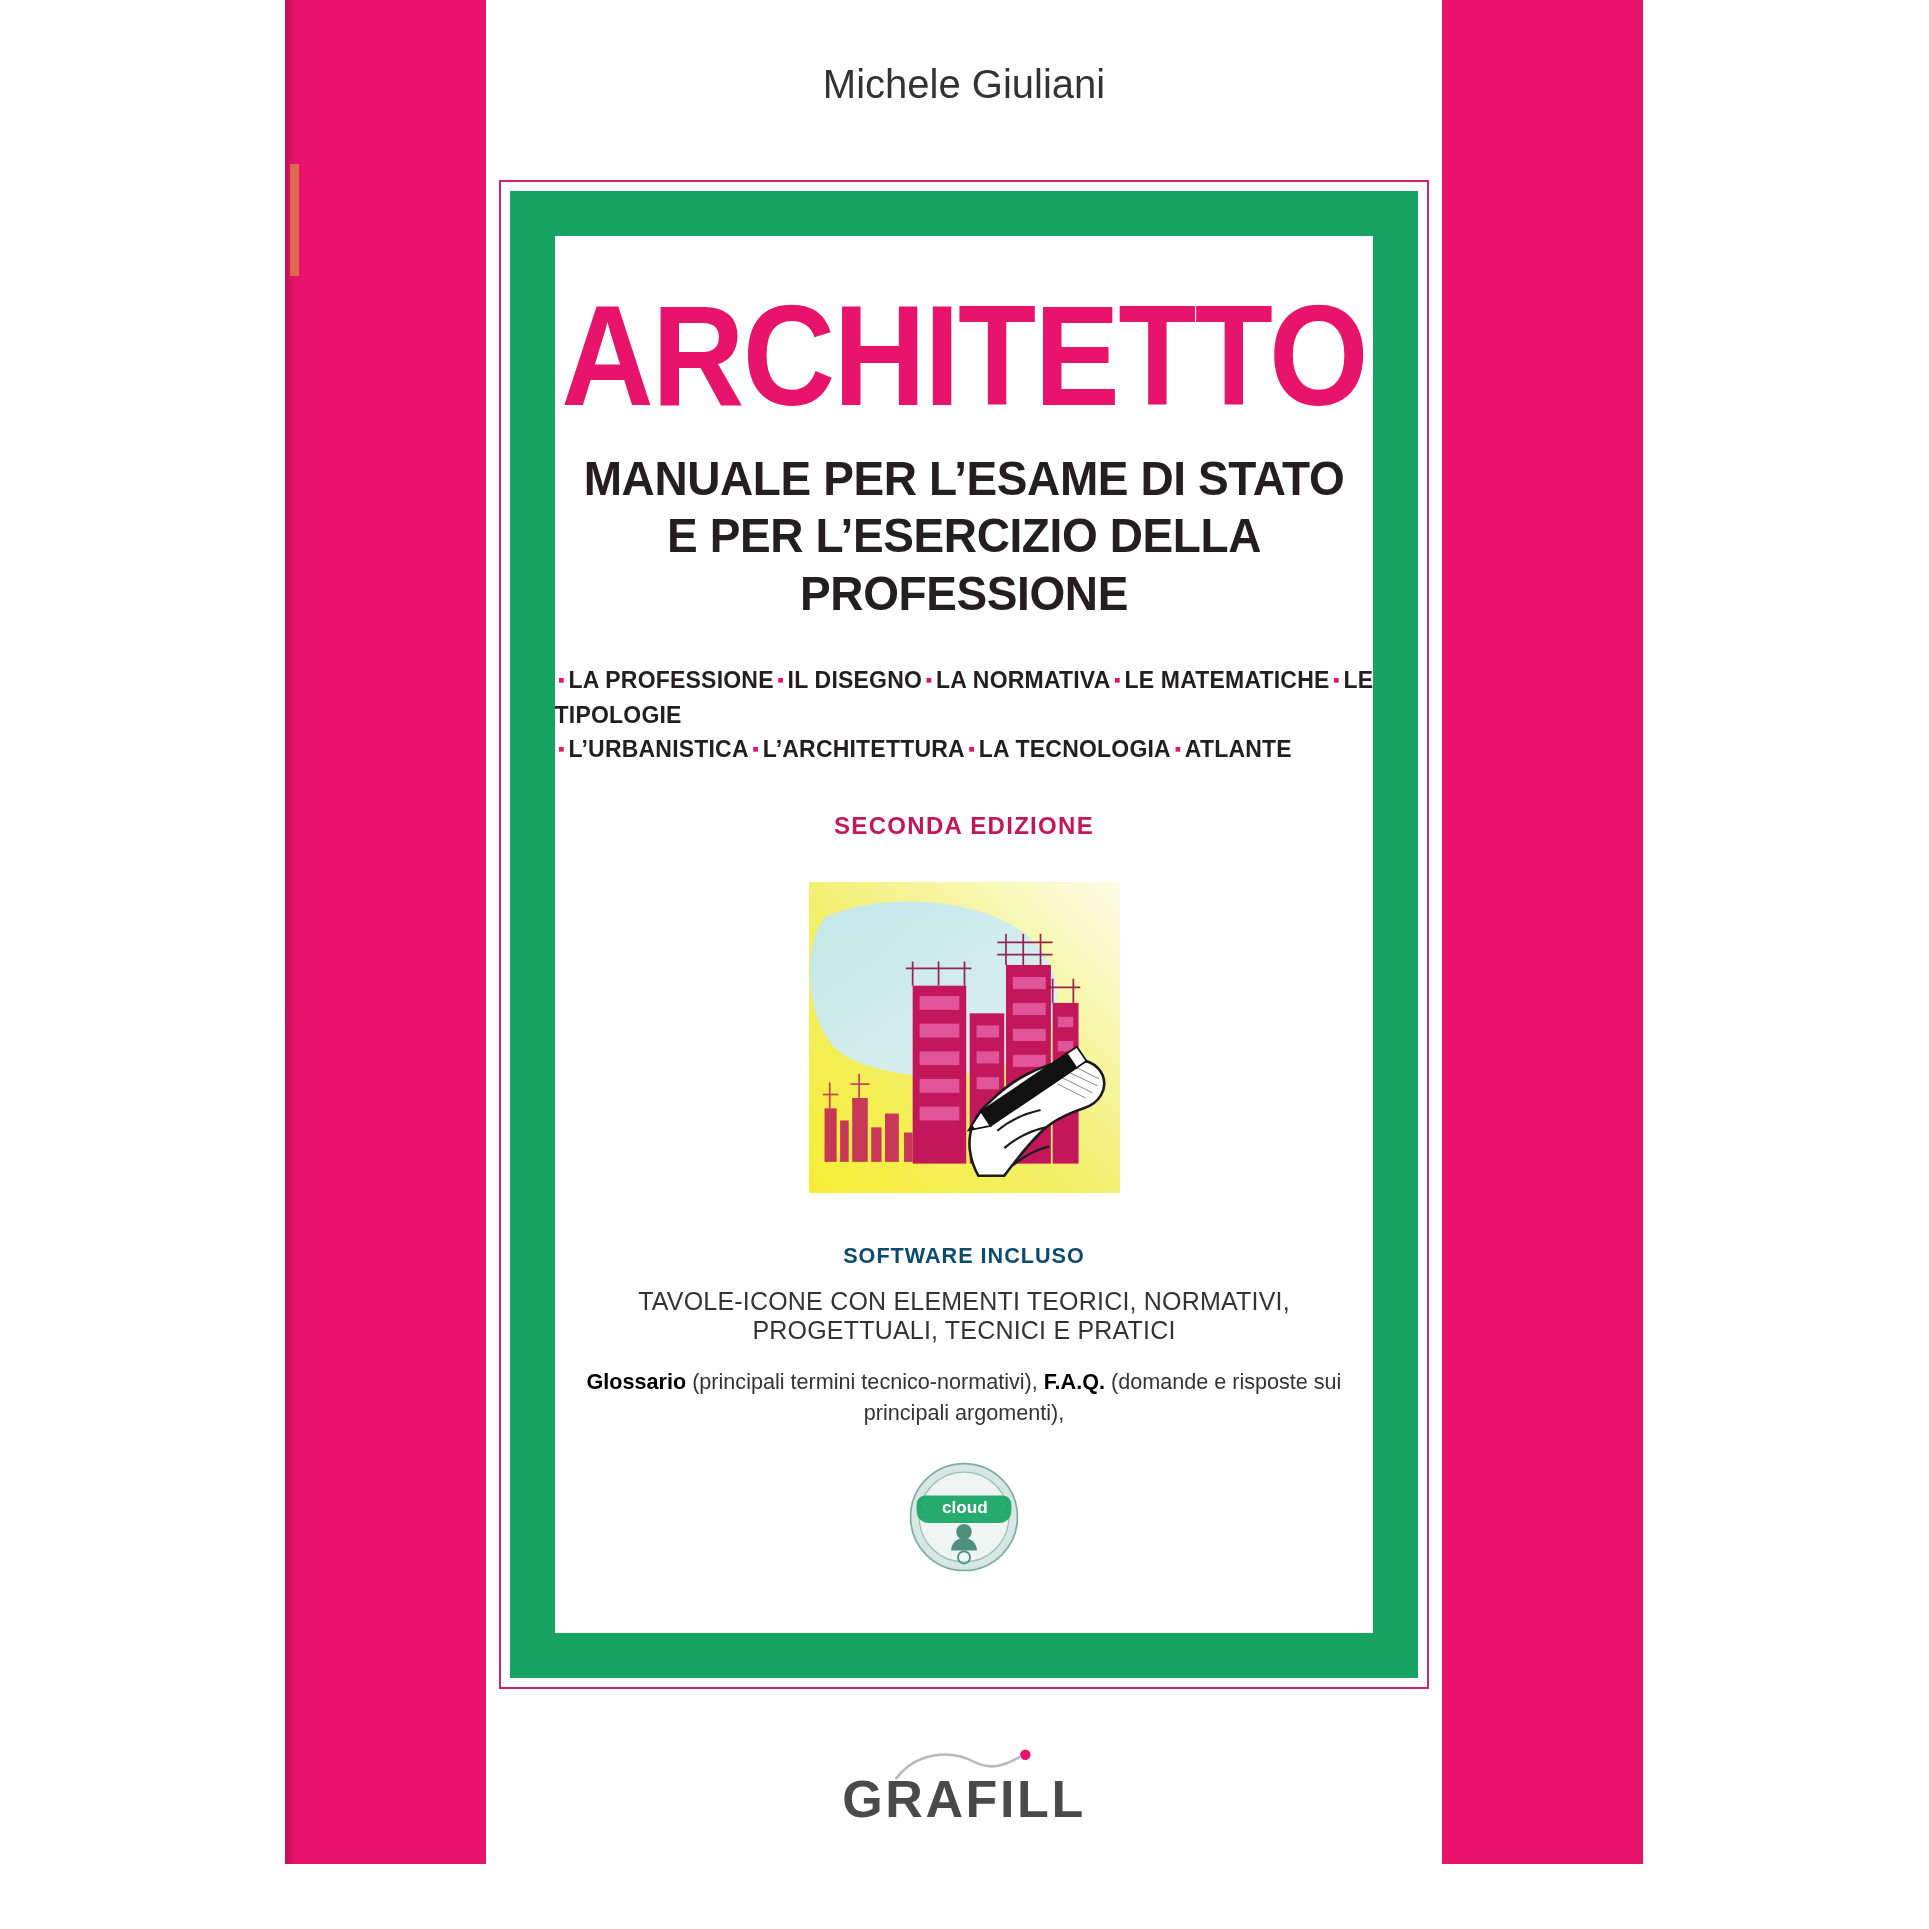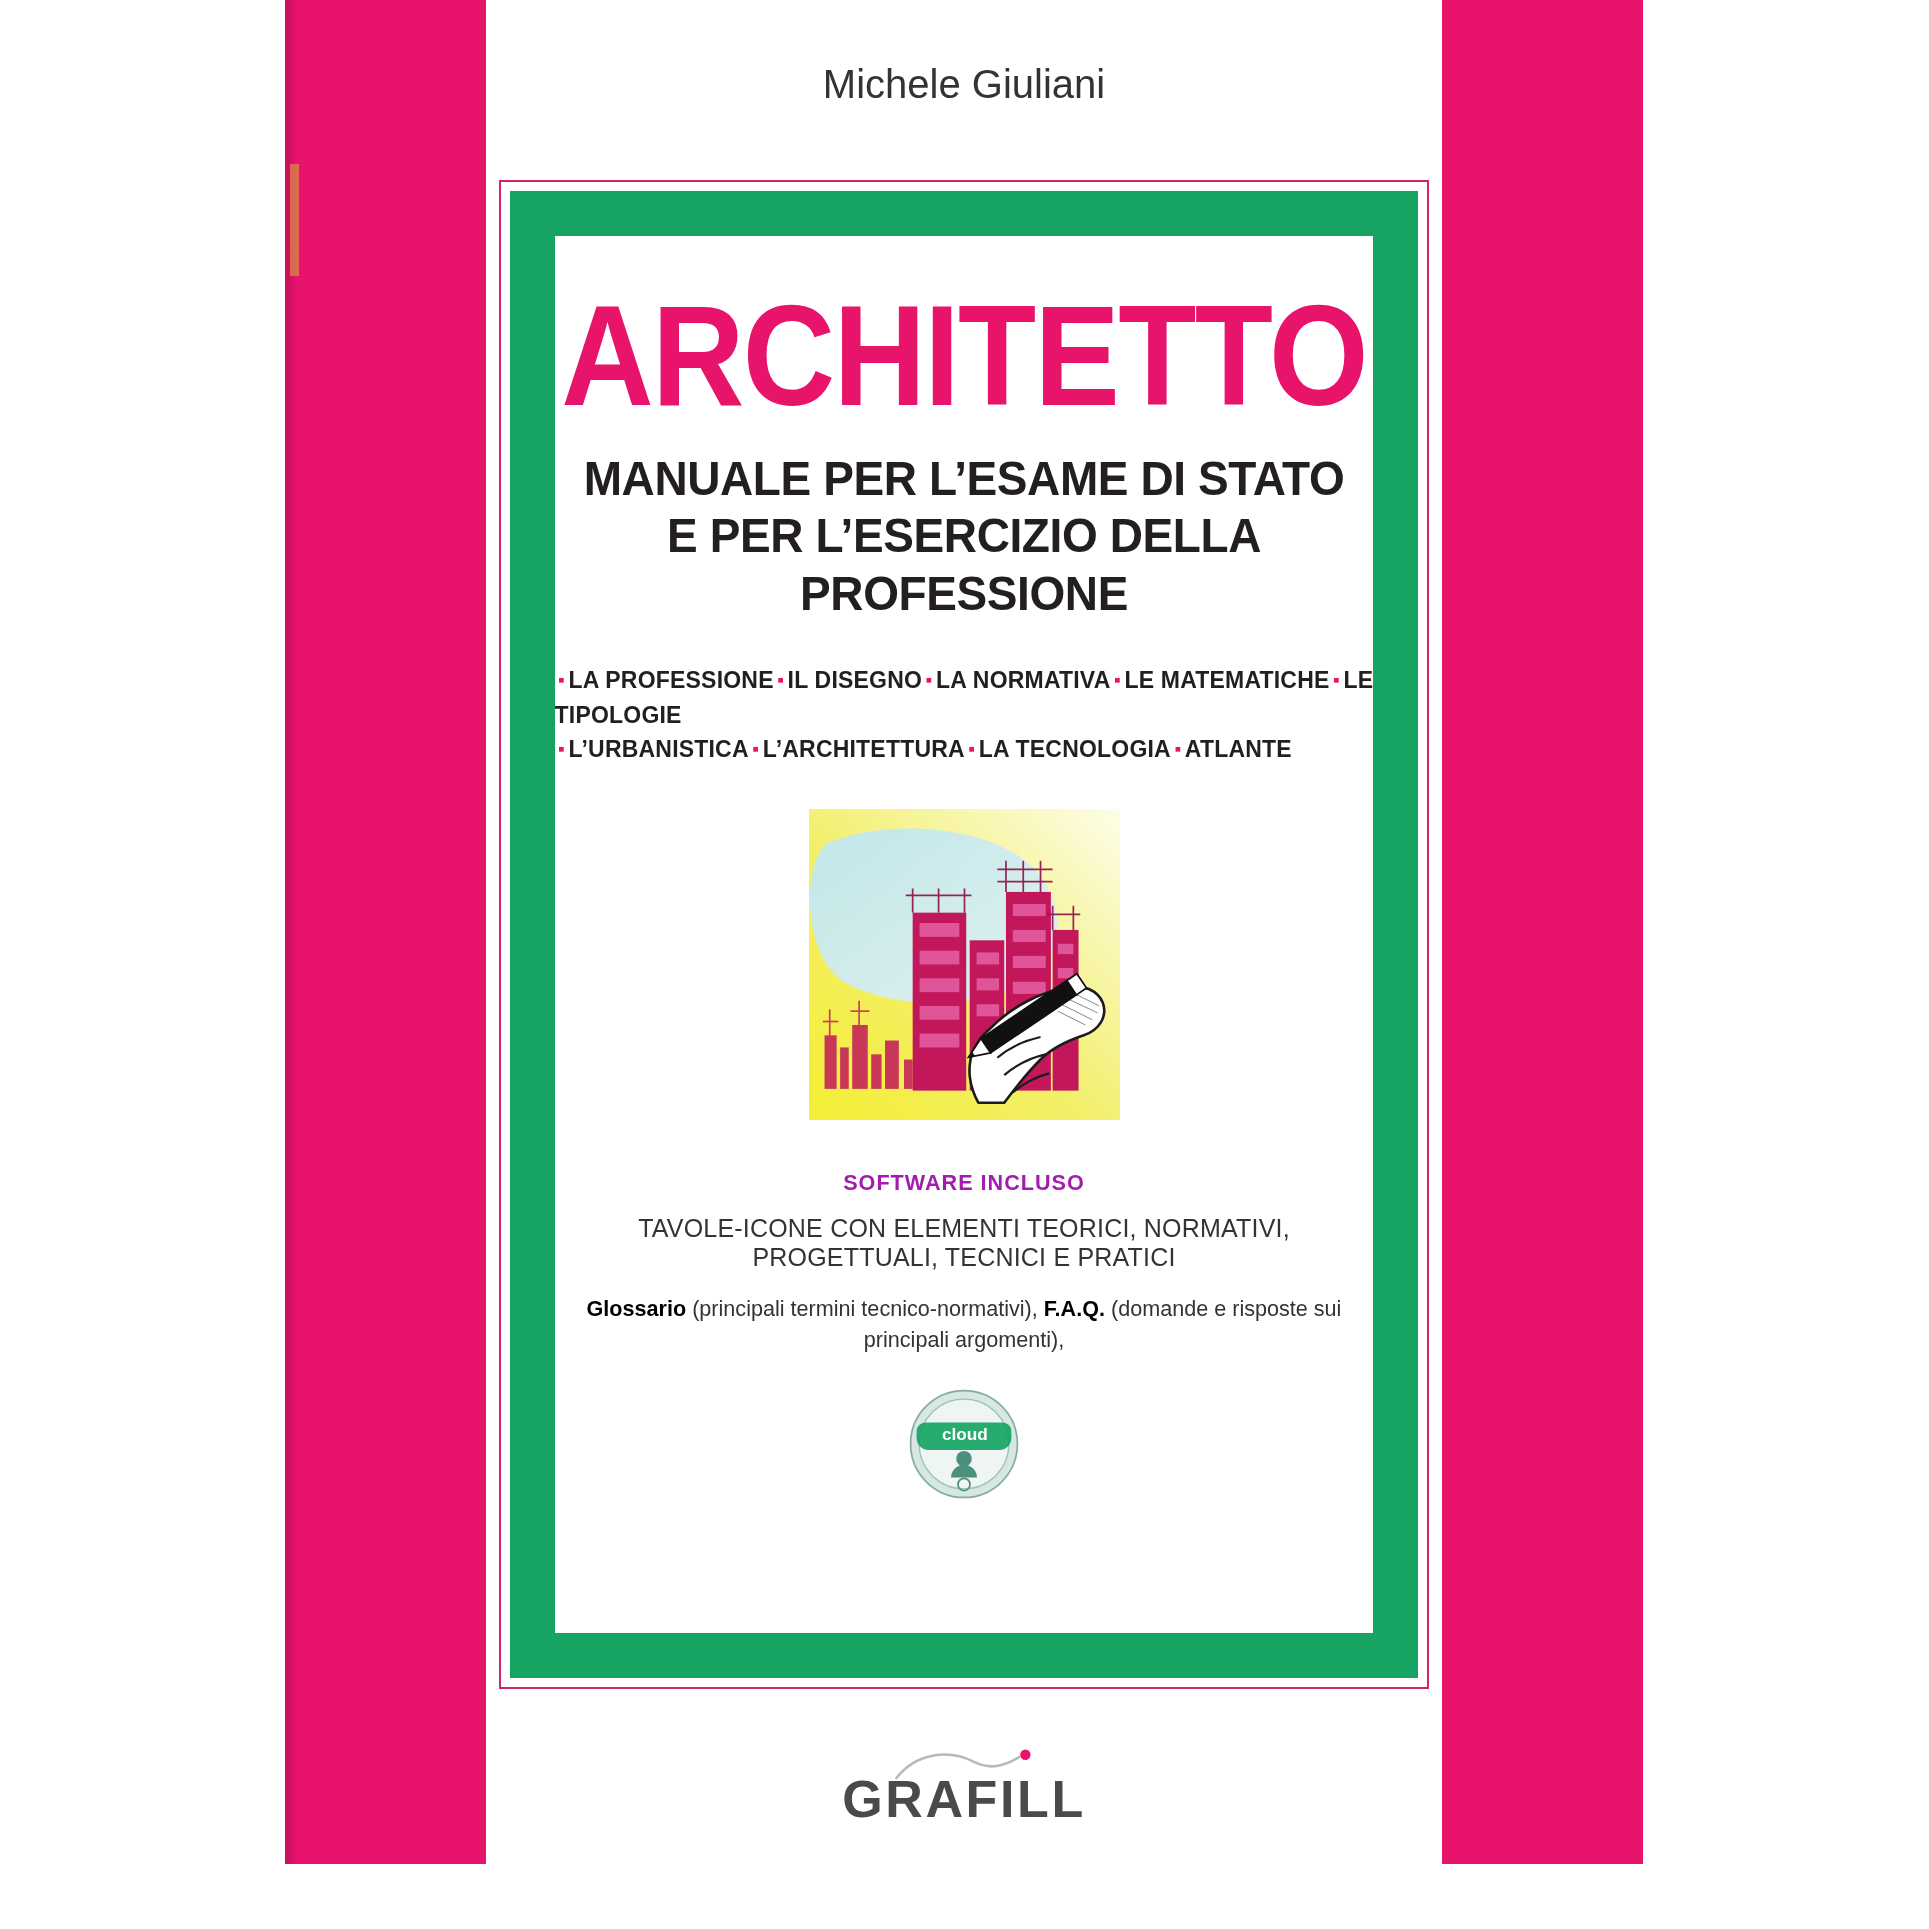--- a/index.html
+++ b/index.html
@@ -171,21 +171,21 @@
   }
 
   
   .software {
     margin-top: 50px;
     text-align: center;
   }
   .software-title {
     font-size: 21.6px;
     font-weight: bold;
-    color: #a21caf;
+    color: #0c4a6e;
     letter-spacing: 1px;
   }
   .software-line {
     margin-top: 18px;
     font-size: 25px;
     color: #333333;
     letter-spacing: 0.2px;
   }
   .software-desc {
     margin-top: 21px;
@@ -257,20 +257,21 @@
           <div class="subtitle">
             <div>MANUALE PER L’ESAME DI STATO</div>
             <div>E PER L’ESERCIZIO DELLA PROFESSIONE</div>
           </div>
 
           <div class="topics">
             <div><span class="dot">▪</span>LA PROFESSIONE<span class="dot">▪</span>IL DISEGNO<span class="dot">▪</span>LA NORMATIVA<span class="dot">▪</span>LE MATEMATICHE<span class="dot">▪</span>LE TIPOLOGIE</div>
             <div><span class="dot">▪</span>L’URBANISTICA<span class="dot">▪</span>L’ARCHITETTURA<span class="dot">▪</span>LA TECNOLOGIA<span class="dot">▪</span>ATLANTE</div>
           </div>
 
+          <div class="edition">SECONDA EDIZIONE</div>
 
           <div class="illo-wrap">
             <svg class="illo" viewBox="0 0 360 360">
               <defs>
                 <linearGradient id="bgGrad" x1="0" y1="1" x2="1" y2="0">
                   <stop offset="0%" stop-color="#f5ee35"></stop>
                   <stop offset="45%" stop-color="#f2ef6a"></stop>
                   <stop offset="100%" stop-color="#fdfde8"></stop>
                 </linearGradient>
                 <linearGradient id="skyGrad" x1="0" y1="0" x2="1" y2="1">

